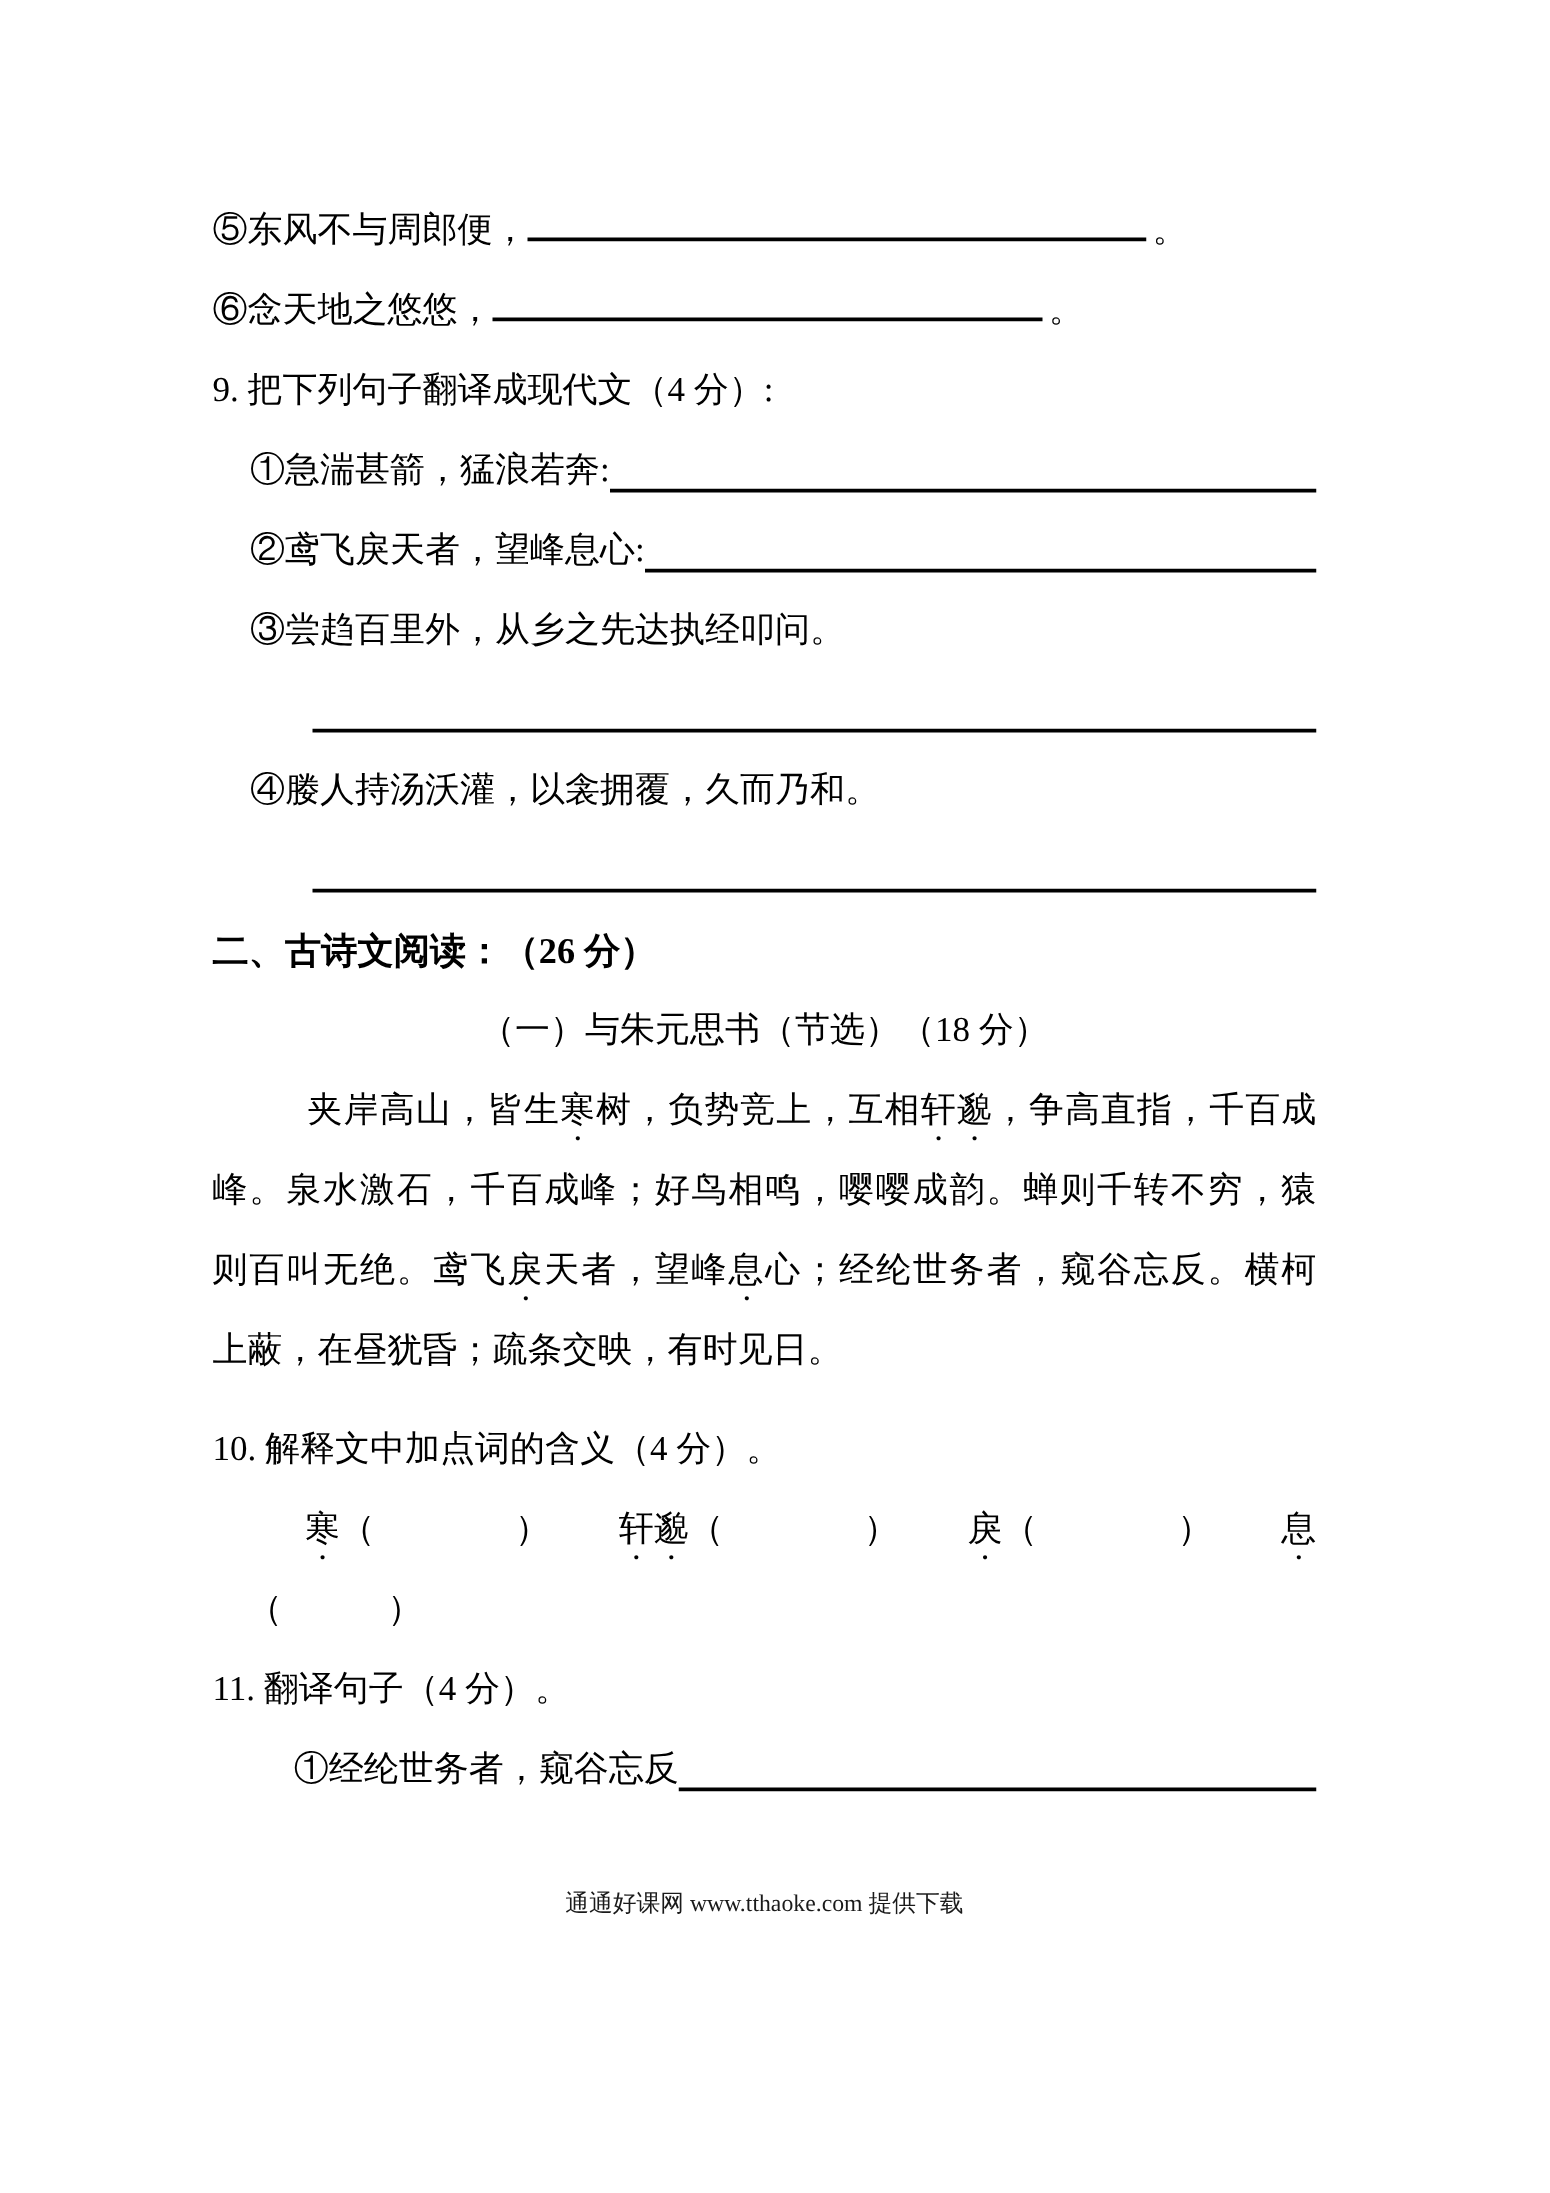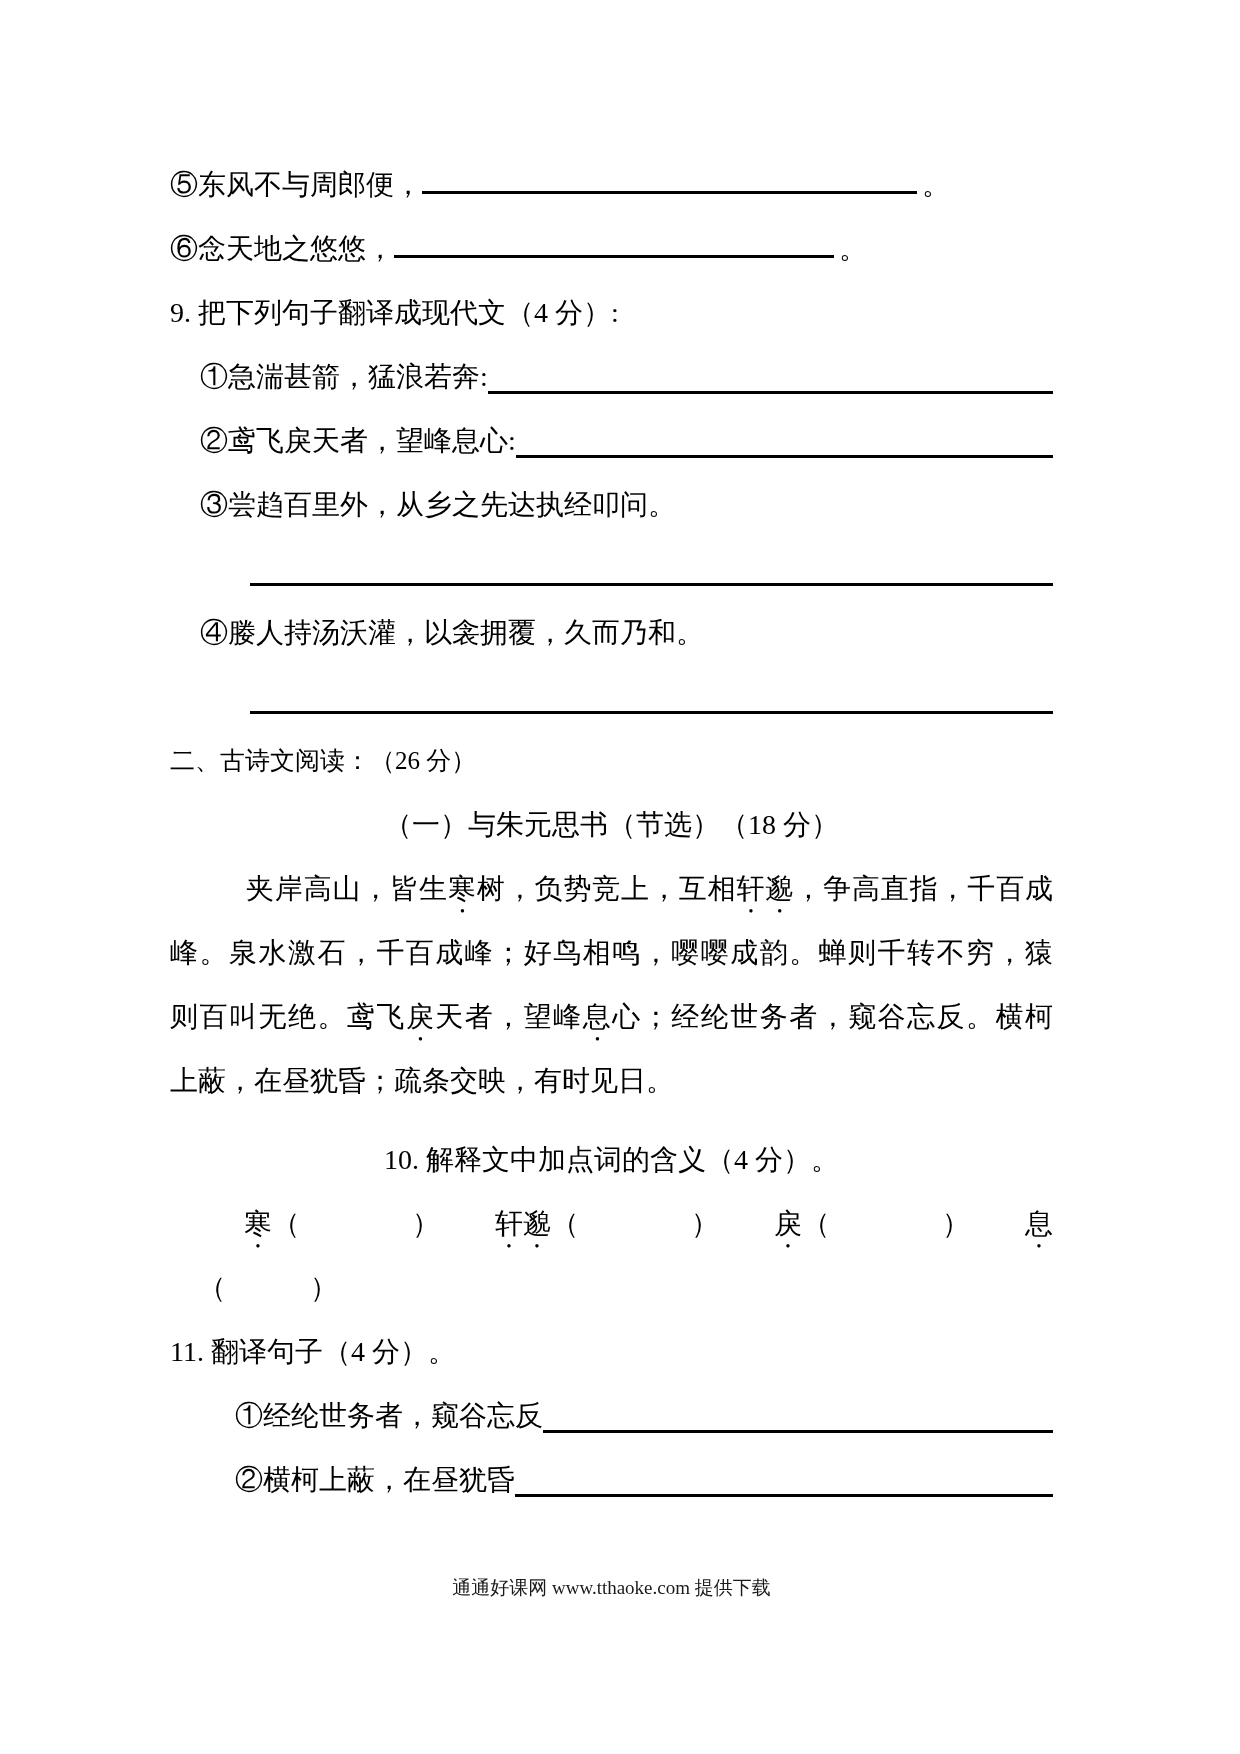--- a/index.html
+++ b/index.html
@@ -33,21 +33,21 @@
     height: 1px;
     vertical-align: baseline;
   }
   .fill-grow { flex: 1 1 auto; height: 46px; border-bottom: 3px solid #000; }
   .fill-q5 { width: 495px; }
   .fill-q6 { width: 440px; }
   .lone-blank { margin-left: 80px; }
   .period { padding-left: 5px; }
   .indent-sm { padding-left: 30px; }
   .bold { font-weight: normal; }
-  .section-header { font-weight: normal; font-size: 25px; }
+  .section-header { font-weight: bold; font-size: 29px; }
   .center { text-align: center; }
   .justify-line { text-align: justify; text-align-last: justify; }
   .passage-line {
     line-height: 64px;
     text-align: justify;
     text-align-last: justify;
   }
   .pl-first { text-indent: 76px; }
   .pl-last { text-align: right; text-align-last: left; }
   .em-dot {
@@ -58,21 +58,21 @@
   }
   .q10-row1 {
     display: flex;
     justify-content: space-between;
     line-height: 64px;
     padding-left: 74px;
   }
   .q10-row2 { padding-left: 28px; }
   .q11-indent { padding-left: 65px; }
   .q12-row { margin-top: 6px; }
-  .q10-shift { margin-top: 15px; text-align: center; }
+  .q10-shift { margin-top: 15px; }
   .footer {
     margin-top: 64px;
     text-align: center;
     font-size: 19px;
     line-height: 24px;
     color: #1a1a1a;
   }
 </style>
 </head>
 <body>
@@ -135,21 +135,17 @@
 
   <div class="row q10-row2">（　　　）</div>
 
   <div class="row">11. 翻译句子（4 分）。</div>
 
   <div class="row flexrow q11-indent">
     <span class="lbl">①经纶世务者，窥谷忘反</span>
     <span class="fill-grow"></span>
   </div>
 
-  <div class="row flexrow q11-indent">
-    <span class="lbl">②横柯上蔽，在昼犹昏</span>
-    <span class="fill-grow"></span>
-  </div>
 
 
   <div class="footer">通通好课网  www.tthaoke.com  提供下载</div>
 
 </div>
 
 </body></html>

